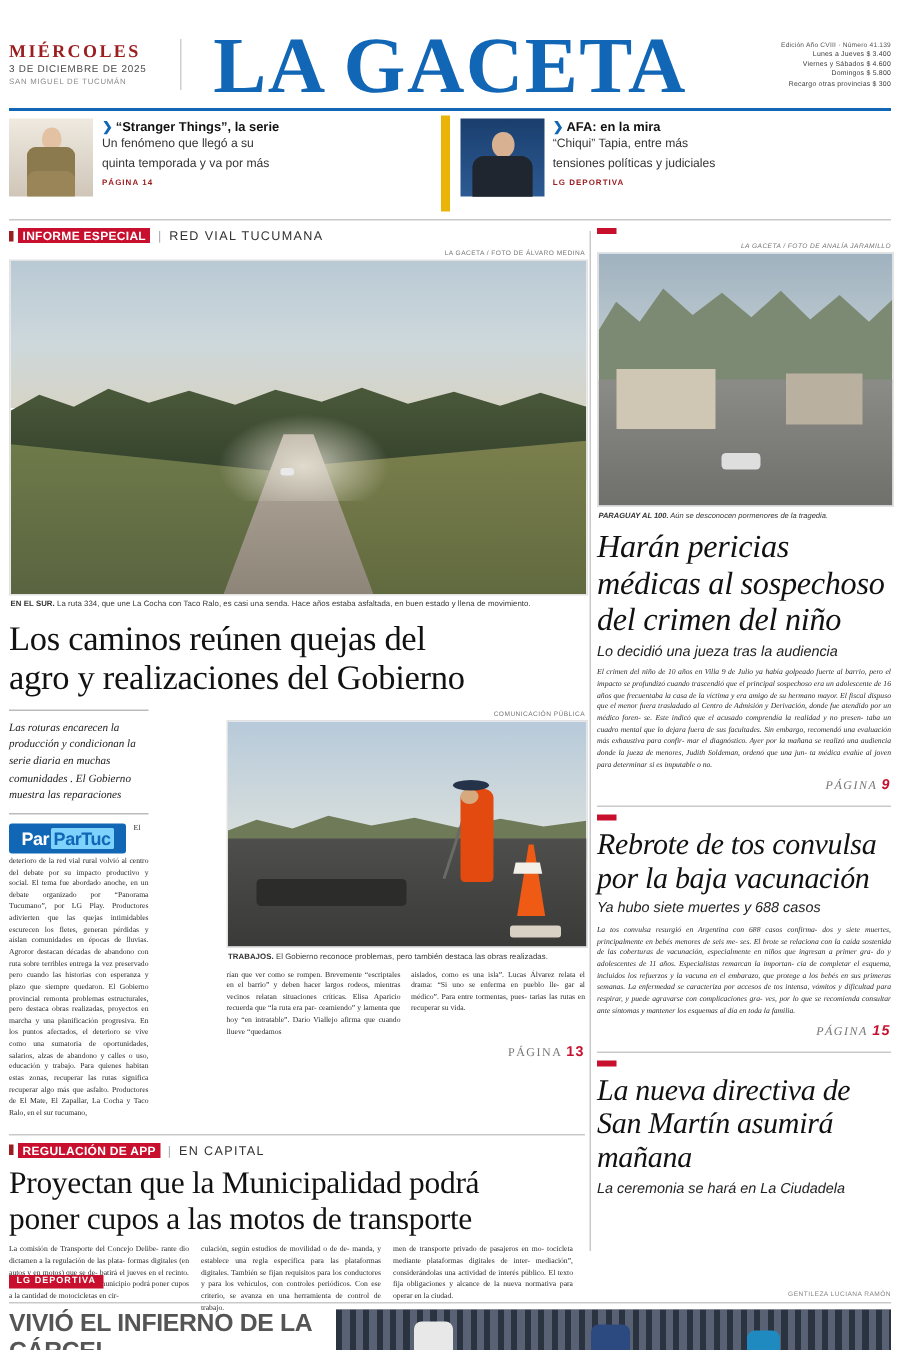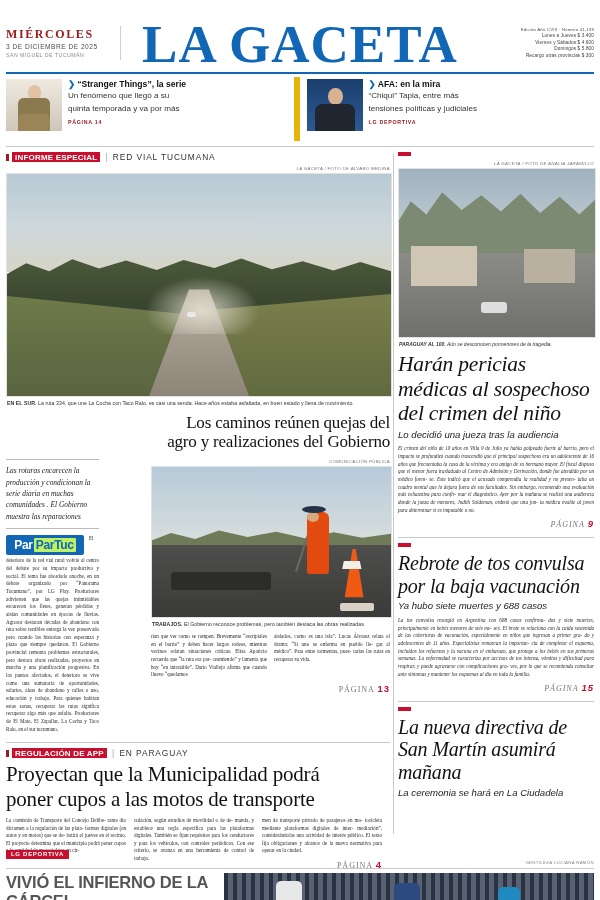--- a/index.html
+++ b/index.html
@@ -114,42 +114,42 @@
        clip-path:polygon(40% 0,60% 0,100% 100%,0 100%);}
   .dust{position:absolute;left:36%;top:46%;width:30%;height:26%;
        background:radial-gradient(ellipse at 50% 60%, rgba(232,228,214,.85), rgba(232,228,214,0) 70%);}
   .car{position:absolute;left:47%;top:62%;width:9px;height:5px;background:#e9e9e9;border-radius:2px;}
   .photo-cap{font-size:5.2px;color:#333;line-height:1.35;padding:3px 1px 0;letter-spacing:.05px;}
   .photo-cap b{font-weight:bold;}
 
   
   .headline{
     font-family:"Liberation Serif", serif;
-    font-size:17px;line-height:1.12;font-weight:normal;color:#111;
-    margin:6px 0 8px;letter-spacing:-.2px;text-align:right;
+    font-size:23px;line-height:1.12;font-weight:normal;color:#111;
+    margin:6px 0 8px;letter-spacing:-.2px;
   }
 
   
   .main-grid{display:flex;gap:8px;}
   .mg-col{width:120px;}
   .mg-col.wide{width:240px;padding-left:44px;}
   .lead-it{
     font-family:"Liberation Serif", serif;font-style:italic;
     font-size:7.4px;line-height:1.55;color:#222;
     border-top:1px solid #bbb;border-bottom:1px solid #bbb;
     padding:5px 0 6px;margin-bottom:6px;
   }
   .partuc{
     width:78px;height:20px;background:#1166b5;color:#fff;
     display:flex;align-items:center;justify-content:center;
     font-weight:bold;font-size:12px;letter-spacing:-.3px;
     border-radius:2px;float:left;margin:0 5px 2px 0;
   }
   .partuc .w{color:#fff;}
-  .partuc .g{background:#bef264;color:#1166b5;padding:0 2px;border-radius:1px;margin-left:1px;}
+  .partuc .g{background:#7dd3fc;color:#1166b5;padding:0 2px;border-radius:1px;margin-left:1px;}
   .bodytext{
     font-family:"Liberation Serif", serif;
     font-size:5.1px;line-height:1.5;color:#2a2a2a;text-align:justify;
     hyphens:auto;
   }
 
   .inner-photo{position:relative;width:100%;height:150px;overflow:hidden;border:1px solid #e2e2e2;}
   .ip-sky{position:absolute;inset:0 0 38% 0;background:linear-gradient(#b7cada,#dfe3dd);}
   .ip-trees{position:absolute;left:0;right:0;top:40%;height:22%;background:#6e7a58;
      clip-path:polygon(0 40%,8% 18%,18% 36%,28% 10%,40% 30%,52% 14%,64% 34%,76% 16%,88% 32%,100% 20%,100% 100%,0 100%);}
@@ -337,21 +337,21 @@
             <b>13</b>
           </div>
         </div>
       </div>
 
       <div class="sec-rule"></div>
       <div class="kicker">
         <span class="sq"></span>
         <span class="k1">REGULACIÓN DE APP</span>
         <span class="bar">|</span>
-        <span class="k2">EN PARAGUAY</span>
+        <span class="k2">EN CAPITAL</span>
       </div>
       <div class="app-head">
         <div>Proyectan que la Municipalidad podrá</div>
         <div>poner cupos a las motos de transporte</div>
       </div>
       <div style="display:flex;gap:8px;">
         <div style="width:120px;" class="bodytext">La comisión de Transporte del Concejo Delibe- rante dio dictamen a la regulación de las plata- formas digitales (en autos y en motos) que se de- batirá el jueves en el recinto. El proyecto determina que el municipio podrá poner cupos a la cantidad de motocicletas en cir-</div>
         <div style="width:120px;" class="bodytext">culación, según estudios de movilidad o de de- manda, y establece una regla específica para las plataformas digitales. También se fijan requisitos para los conductores y para los vehículos, con controles periódicos. Con ese criterio, se avanza en una herramienta de control de trabajo.</div>
         <div style="width:120px;">
           <div class="bodytext">men de transporte privado de pasajeros en mo- tocicleta mediante plataformas digitales de inter- mediación”, considerándolas una actividad de interés público. El texto fija obligaciones y alcance de la nueva normativa para operar en la ciudad.</div>

